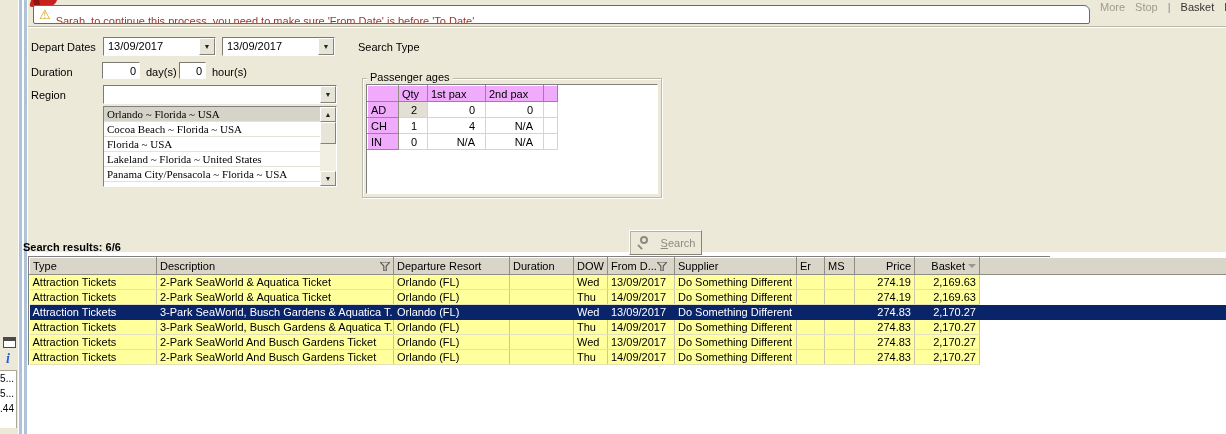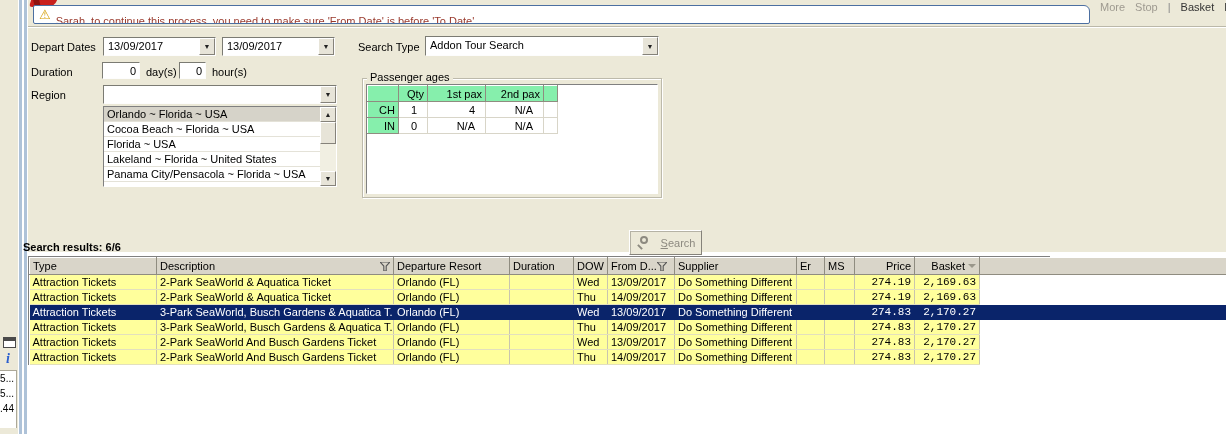--- a/index.html
+++ b/index.html
@@ -42,27 +42,27 @@
   .tbox { position:absolute; background:#fff; border:1px solid; border-color:#7B7B73 #FDFDFD #FDFDFD #7B7B73;
     text-align:right; padding:2px 3px 0 3px; }
 
   
   #pax-group { left:334px; top:50px; width:300px; height:120px; border:1px solid #BDBAAB; box-shadow:1px 1px 0 #fff inset, 1px 1px 0 #fff; }
   #pax-group .g-title { position:absolute; left:4px; top:-8px; background:#ECE9D8; padding:0 3px; }
   #pax-table-wrap { position:absolute; left:3px; top:5px; width:292px; height:110px; background:#fff;
     border:1px solid; border-color:#808080 #fff #fff #808080; overflow:hidden; }
   #pax-table { border-collapse:collapse; table-layout:fixed; }
   #pax-table th, #pax-table td { height:16px; font-weight:normal; padding:0 3px; white-space:nowrap; overflow:hidden; }
-  #pax-table th, #pax-table td.rowhdr { background:#86efac; border:1px solid; border-color:#FFF #8F8C80 #8F8C80 #FFF; text-align:right; }
+  #pax-table th, #pax-table td.rowhdr { background:#f0abfc; border:1px solid; border-color:#FFF #8F8C80 #8F8C80 #FFF; text-align:left; }
   #pax-table td.val { background:#fff; border-right:1px solid #D8D5C8; border-bottom:1px solid #D8D5C8; text-align:right; padding-right:10px; }
   #pax-table td.val.sel { background:#E2DFD5; }
 
   
   #region-listbox { left:103px; top:106px; width:234px; height:81px; background:#fff;
-    border:1px solid; border-color:#808080 #fff #fff #808080; display:flex; overflow:hidden; }
+    border:1px solid; border-color:#808080 #fff #fff #808080; display:flex; overflow:hidden;font-family:Liberation Serif, serif; }
   #region-listbox .items { flex:1; overflow:hidden; }
   .list-item { height:15px; line-height:15px; padding:0 3px; border-bottom:1px solid #E4E2D8; white-space:nowrap; overflow:hidden; }
   .list-item.selected { background:#D6D3C9; }
   .scrollbar { width:16px; background:#F1EFE2; display:flex; flex-direction:column; }
   .sb-btn { height:15px; background:#E7E4D8; border:1px solid; border-color:#FFF #85827A #85827A #FFF;
     display:flex; align-items:center; justify-content:center; font-size:7px; color:#222; }
   .sb-thumb { height:22px; background:#E7E4D8; border:1px solid; border-color:#FFF #85827A #85827A #FFF; }
   .sb-track { flex:1; }
 
   
@@ -78,21 +78,21 @@
   #results-wrap { left:28px; top:256px; width:1022px; border-left:1px solid #808080; border-top:1px solid #808080; }
   #results-table { border-collapse:collapse; table-layout:fixed; width:1198px; }
   #results-table th { height:17px; background:#D9D5C9; border:1px solid; border-color:#FFF #8F8C80 #8F8C80 #FFF;
     font-weight:normal; text-align:left; padding:0 3px; white-space:nowrap; overflow:hidden; }
   #results-table th .hflex { display:flex; align-items:center; }
   #results-table th .sp { flex:1; }
   #results-table td { height:15px; padding:0 3px; white-space:nowrap; overflow:hidden;
     border-right:1px solid #C9C5AE; border-bottom:1px solid #E3E0BE; }
   #results-table td.cell { background:#FFFF9C; }
   #results-table td.filler { background:#fff; border-right:none; border-bottom:none; }
-  #results-table td.num { text-align:right;font-family:Liberation Mono, monospace; }
+  #results-table td.num { text-align:right; }
   #results-table tr.selected td { background:#0A246A; color:#fff; border-color:#0A246A; }
   .funnel { width:10px; height:9px; display:inline-block; flex:none; }
   .sort-caret { width:0; height:0; border-left:4px solid transparent; border-right:4px solid transparent;
     border-top:4px solid #9A978B; display:inline-block; margin-left:3px; flex:none; }
 </style>
 </head>
 <body>
 
 <div id="left-strip" class="abs">
   <div id="restore-ico" class="abs"></div>
@@ -128,24 +128,20 @@
   <div class="combo" style="left:75px; top:9px; width:113px; height:19px">
     <span class="val">13/09/2017</span>
     <span class="drop">▼</span>
   </div>
   <div class="combo" style="left:194px; top:9px; width:113px; height:19px">
     <span class="val">13/09/2017</span>
     <span class="drop">▼</span>
   </div>
 
   <span class="lbl" style="left:330px; top:13px">Search Type</span>
-  <div class="combo" style="left:397px; top:8px; width:234px; height:20px">
-    <span class="val">Addon Tour Search</span>
-    <span class="drop">▼</span>
-  </div>
 
   <span class="lbl" style="left:3px; top:38px">Duration</span>
   <div class="tbox" style="left:74px; top:34px; width:38px; height:17px">0</div>
   <span class="lbl" style="left:118px; top:38px">day(s)</span>
   <div class="tbox" style="left:151px; top:34px; width:27px; height:17px">0</div>
   <span class="lbl" style="left:184px; top:38px">hour(s)</span>
 
   <span class="lbl" style="left:3px; top:61px">Region</span>
   <div class="combo" style="left:75px; top:57px; width:234px; height:19px">
     <span class="val"></span>
@@ -184,20 +180,27 @@
             <tr>
               <th></th>
               <th>Qty</th>
               <th>1st pax</th>
               <th>2nd pax</th>
               <th></th>
             </tr>
           </thead>
           <tbody>
             <tr>
+              <td class="rowhdr">AD</td>
+              <td class="val sel">2</td>
+              <td class="val">0</td>
+              <td class="val">0</td>
+              <td class="val"></td>
+            </tr>
+            <tr>
               <td class="rowhdr">CH</td>
               <td class="val">1</td>
               <td class="val">4</td>
               <td class="val">N/A</td>
               <td class="val"></td>
             </tr>
             <tr>
               <td class="rowhdr">IN</td>
               <td class="val">0</td>
               <td class="val">N/A</td>

